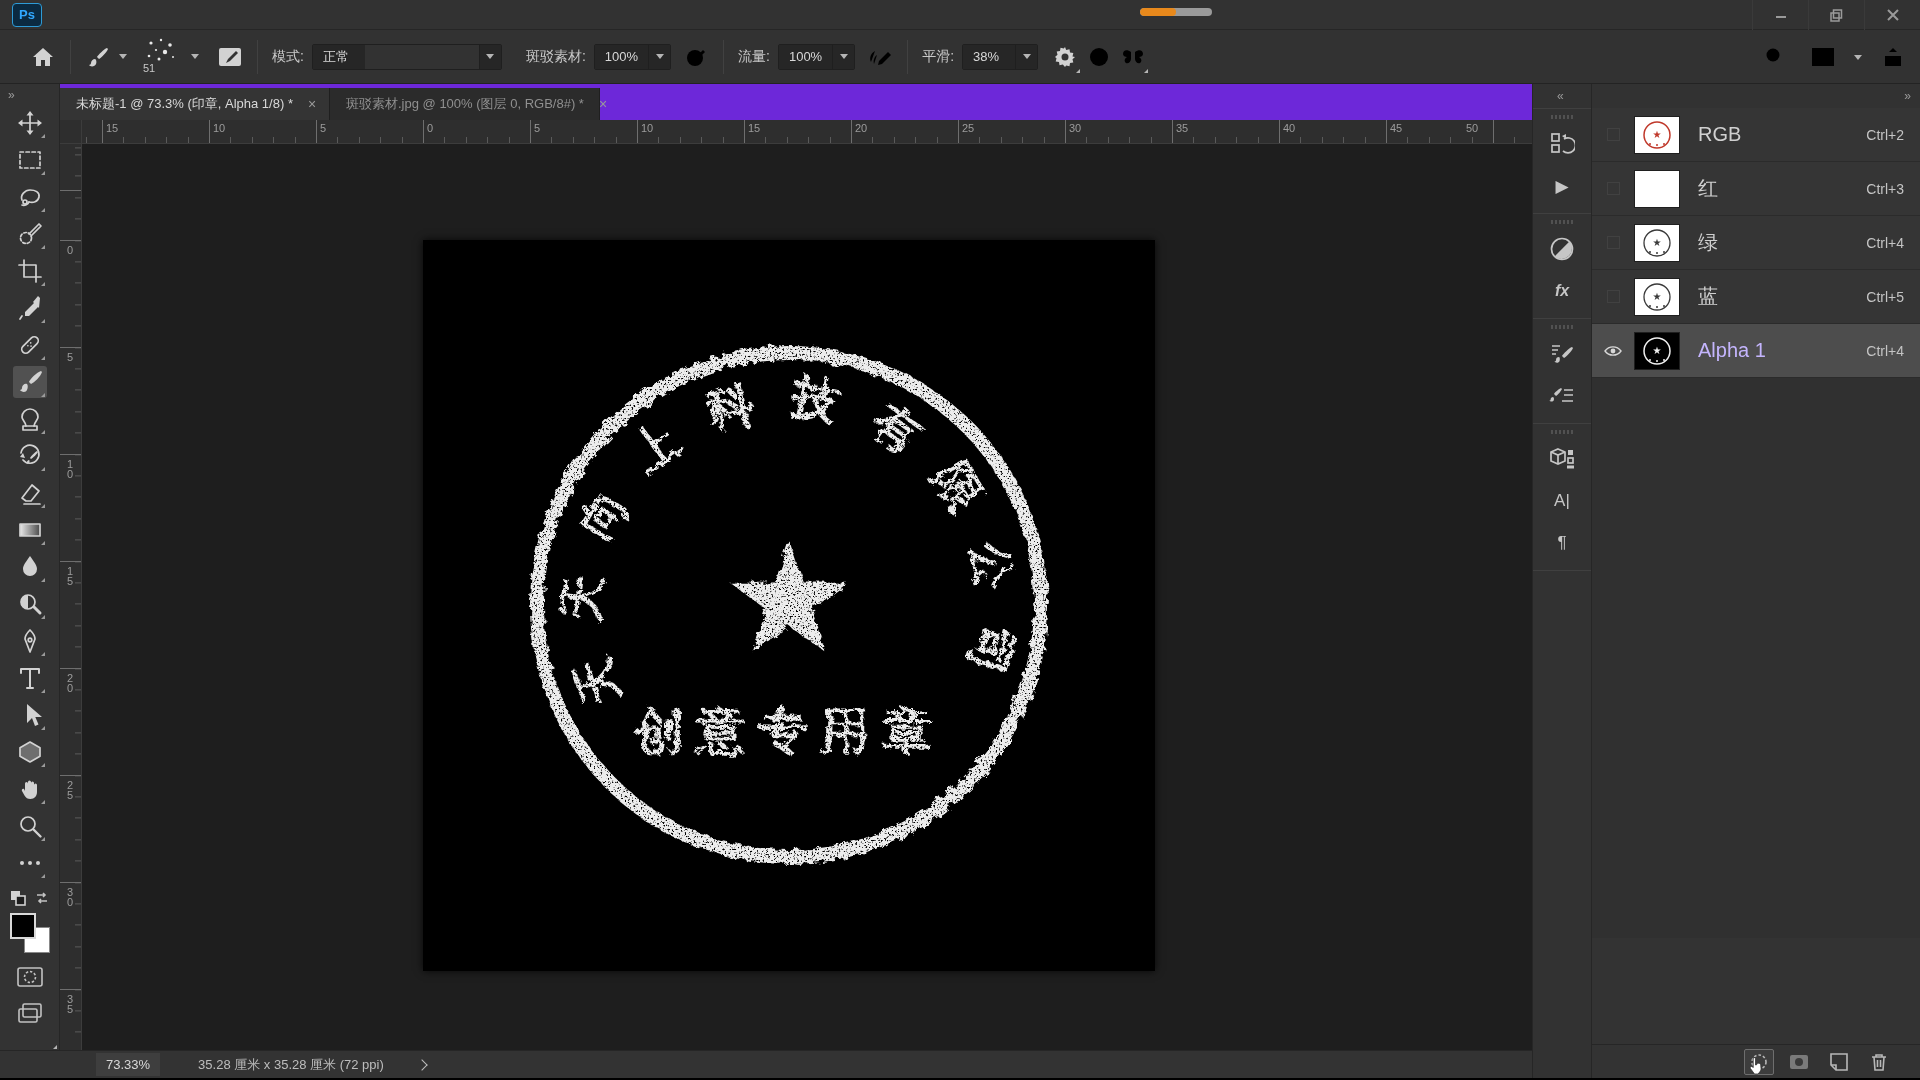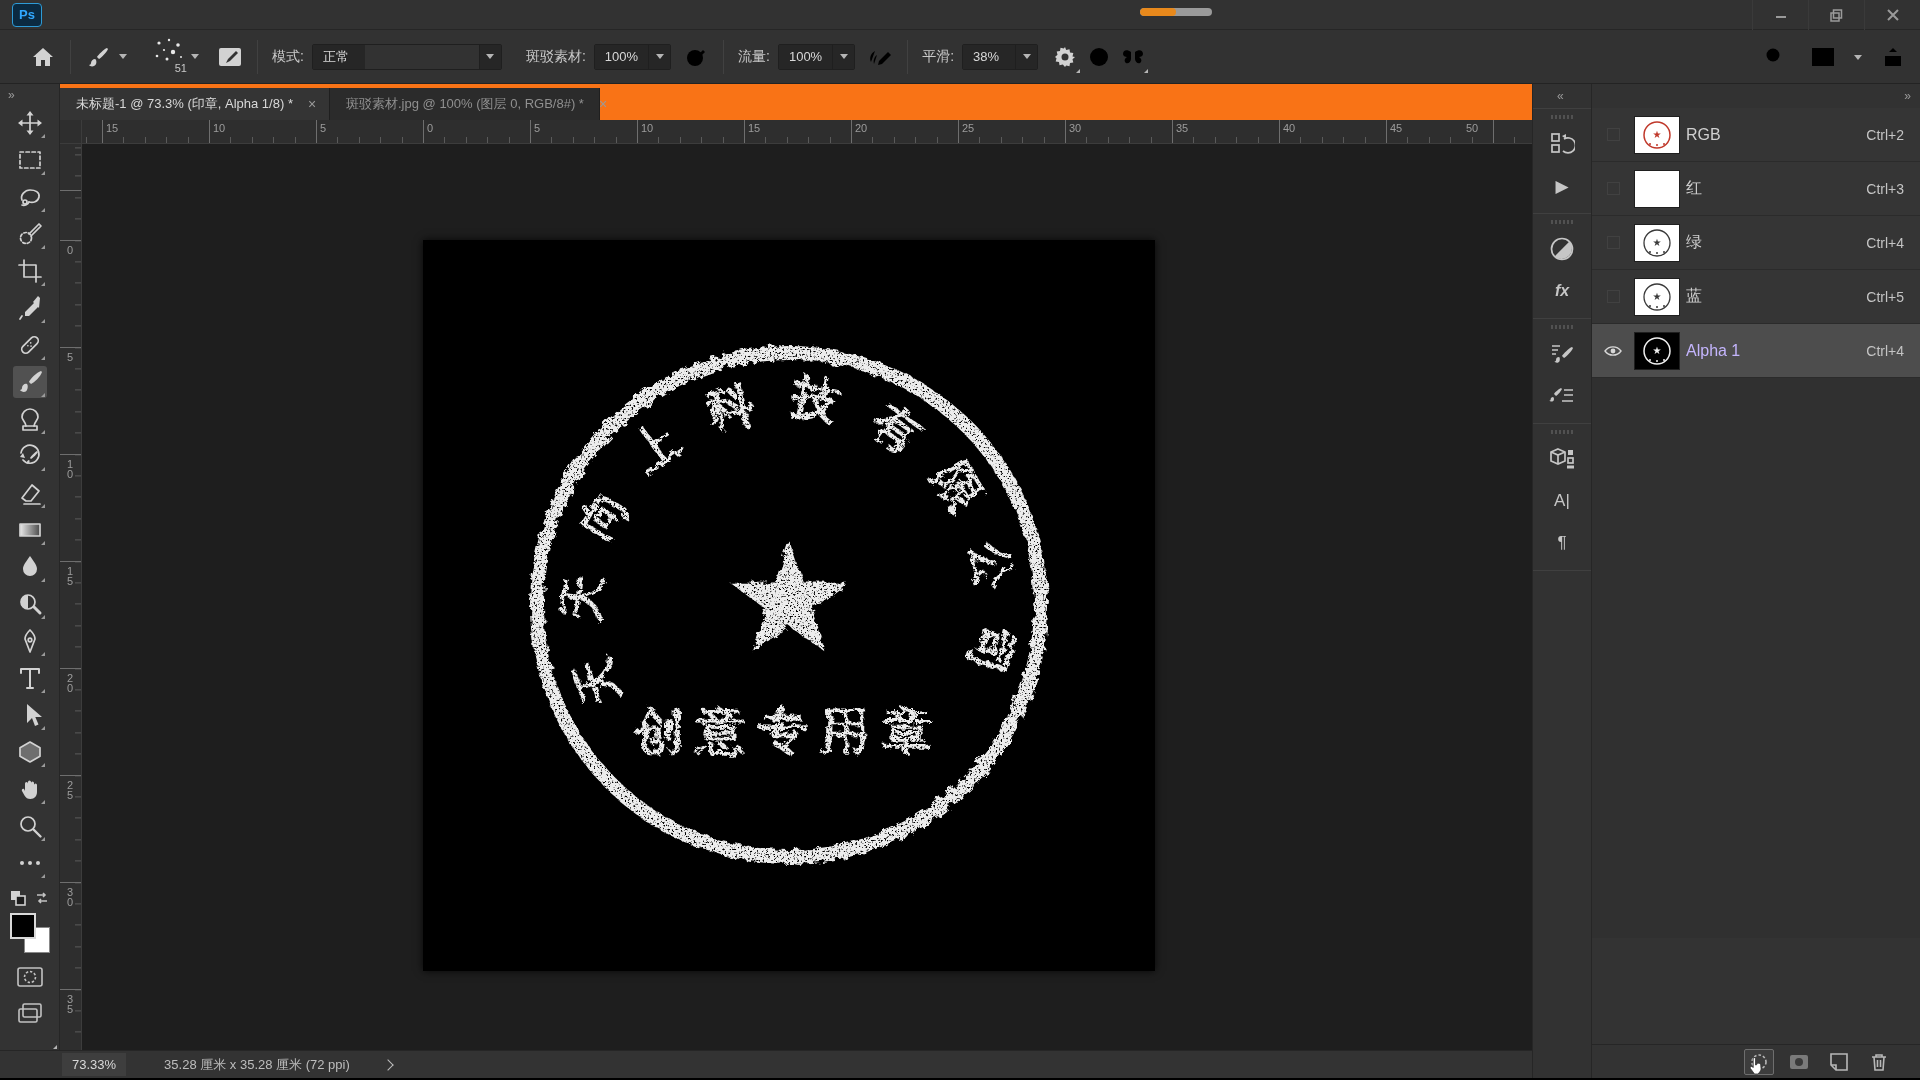--- a/index.html
+++ b/index.html
@@ -32,21 +32,21 @@
   .chev { width:0; height:0; border-left:4px solid transparent; border-right:4px solid transparent;
     border-top:5px solid #b5b5b5; }
   .mini-chev { margin-left:4px; }
   .ob-label { font-size:14px; color:#c8c8c8; margin:0 8px 0 4px; white-space:nowrap; }
   .ob-field { display:flex; height:26px; border:1px solid #1f1f1f; border-radius:2px; overflow:hidden; }
   .ob-val { background:#262626; color:#d8d8d8; font-size:13px; display:flex; align-items:center;
     padding:0 10px; min-width:52px; }
   .ob-chevbox { width:22px; background:#262626; border-left:1px solid #1f1f1f;
     display:flex; align-items:center; justify-content:center; }
   .mode-box { width:190px; justify-content:space-between; }
-  .brush-preview { width:44px; height:40px; display:flex; flex-direction:column; align-items:flex-end; }
+  .brush-preview { width:44px; height:40px; display:flex; flex-direction:column; align-items:flex-start; }
   .brush-preview .num { font-size:11px; color:#c8c8c8; line-height:10px; }
   .corner-arrow { position:absolute; right:2px; bottom:1px; width:0; height:0;
     border-left:4px solid transparent; border-bottom:4px solid #b5b5b5; }
   .ob-right { position:absolute; right:10px; top:0; height:54px; display:flex; align-items:center; gap:14px; }
 
   
   .tools { position:absolute; left:0; top:84px; width:60px; bottom:30px; background:#333333;
     border-right:1px solid #262626; display:flex; flex-direction:column; align-items:center; }
   .tools-collapse { align-self:flex-start; margin:4px 0 0 8px; font-size:12px; color:#9a9a9a; letter-spacing:-1px; }
   .tool { width:34px; height:32px; margin-top:5px; display:flex; align-items:center; justify-content:center;
@@ -58,21 +58,21 @@
   .tool .corner-arrow { border-bottom-color:#9a9a9a; }
   .swap-row { width:44px; margin-top:10px; display:flex; justify-content:space-between; align-items:center; }
   .fgbg { position:relative; width:44px; height:44px; margin-top:4px; }
   .bg-sw { position:absolute; right:2px; bottom:2px; width:26px; height:26px; background:#fff; border:1px solid #888; }
   .fg-sw { position:absolute; left:2px; top:2px; width:26px; height:26px; background:#000; border:2px solid #d9d9d9; }
   .toolextra { width:34px; height:28px; margin-top:8px; display:flex; align-items:center; justify-content:center; }
   .toolextra svg { stroke:#c2c2c2; fill:none; stroke-width:1.6; }
 
   
   .docarea { position:absolute; left:60px; top:84px; width:1472px; bottom:30px; }
-  .tabbar { position:absolute; left:0; top:0; right:0; height:36px; background:#f97316; display:flex; align-items:flex-end; }
+  .tabbar { position:absolute; left:0; top:0; right:0; height:36px; background:#6d28d9; display:flex; align-items:flex-end; }
   .dtab { height:32px; display:flex; align-items:center; padding:0 10px 0 16px; font-size:13px;
     background:#2b2b2b; color:#8f8f8f; border-right:1px solid #1f1f1f; max-width:270px; white-space:nowrap; }
   .dtab.active { background:#343434; color:#d8d8d8; }
   .dtab .x { margin-left:12px; color:#9a9a9a; font-size:14px; padding:0 3px; }
   .rulercorner { position:absolute; left:0; top:36px; width:22px; height:24px; background:#2e2e2e;
     border-right:1px solid #3c3c3c; border-bottom:1px solid #3c3c3c; }
   .hruler { position:absolute; left:22px; top:36px; right:0; height:24px; background:#2e2e2e;
     border-bottom:1px solid #3c3c3c; overflow:hidden;
     background-image:
       repeating-linear-gradient(to right, #6e6e6e 0 1px, transparent 1px 107px),
@@ -116,35 +116,35 @@
   .pmenu { position:absolute; right:10px; top:8px; width:20px; height:16px; display:flex;
     flex-direction:column; justify-content:space-between; padding:2px 0; }
   .pmenu i { display:block; height:2px; background:#b0b0b0; }
   .chan-row { height:54px; display:flex; align-items:center; background:#353535; border-bottom:1px solid #2b2b2b; }
   .chan-row.sel { background:#4d4d4d; }
   .eye-cell { width:42px; display:flex; align-items:center; justify-content:center; }
   .eye-off { width:13px; height:13px; border:1px solid #414141; }
   .thumb { width:46px; height:38px; background:#fff; border:1px solid #1f1f1f; display:flex;
     align-items:center; justify-content:center; overflow:hidden; }
   .thumb.dark { background:#000; }
-  .chan-name { margin-left:6px; font-size:16px; color:#d0d0d0; flex:1; }
+  .chan-name { margin-left:18px; font-size:20px; color:#d0d0d0; flex:1; }
   .chan-key { margin-right:16px; font-size:14px; color:#c4c4c4; }
   .panel-rest { height:560px; background:#303030; }
   .panel-footer { position:absolute; left:0; right:0; bottom:0; height:34px; background:#333333;
     border-top:1px solid #262626; display:flex; align-items:center; justify-content:flex-end;
     gap:10px; padding-right:26px; }
   .pf-btn { width:30px; height:26px; display:flex; align-items:center; justify-content:center;
     border-radius:2px; position:relative; }
   .pf-btn.hover { border:1px solid #6e6e6e; background:#3d3d3d; }
   .pf-btn svg { stroke:#b8b8b8; fill:none; stroke-width:1.6; }
   .hand-cursor { position:absolute; left:3px; top:6px; }
 
   
   .statusbar { position:absolute; left:0; bottom:2px; width:1532px; height:28px; background:#333333;
-    border-top:1px solid #262626; display:flex; align-items:center; }
+    border-top:1px solid #262626; display:flex; align-items:center;padding-left:34px; }
   .zoom-field { margin-left:62px; background:#3e3e3e; padding:4px 10px; font-size:13px; color:#d8d8d8; }
   .doc-info { margin-left:38px; font-size:13px; color:#bdbdbd; }
   .sb-chev { margin-left:34px; width:8px; height:8px; border-top:1.5px solid #bdbdbd;
     border-right:1.5px solid #bdbdbd; transform:rotate(45deg); }
   .bottomstrip { position:absolute; left:0; bottom:0; width:1920px; height:2px; background:#000; }
 </style>
 </head>
 <body>
 
 <div class="menubar">

